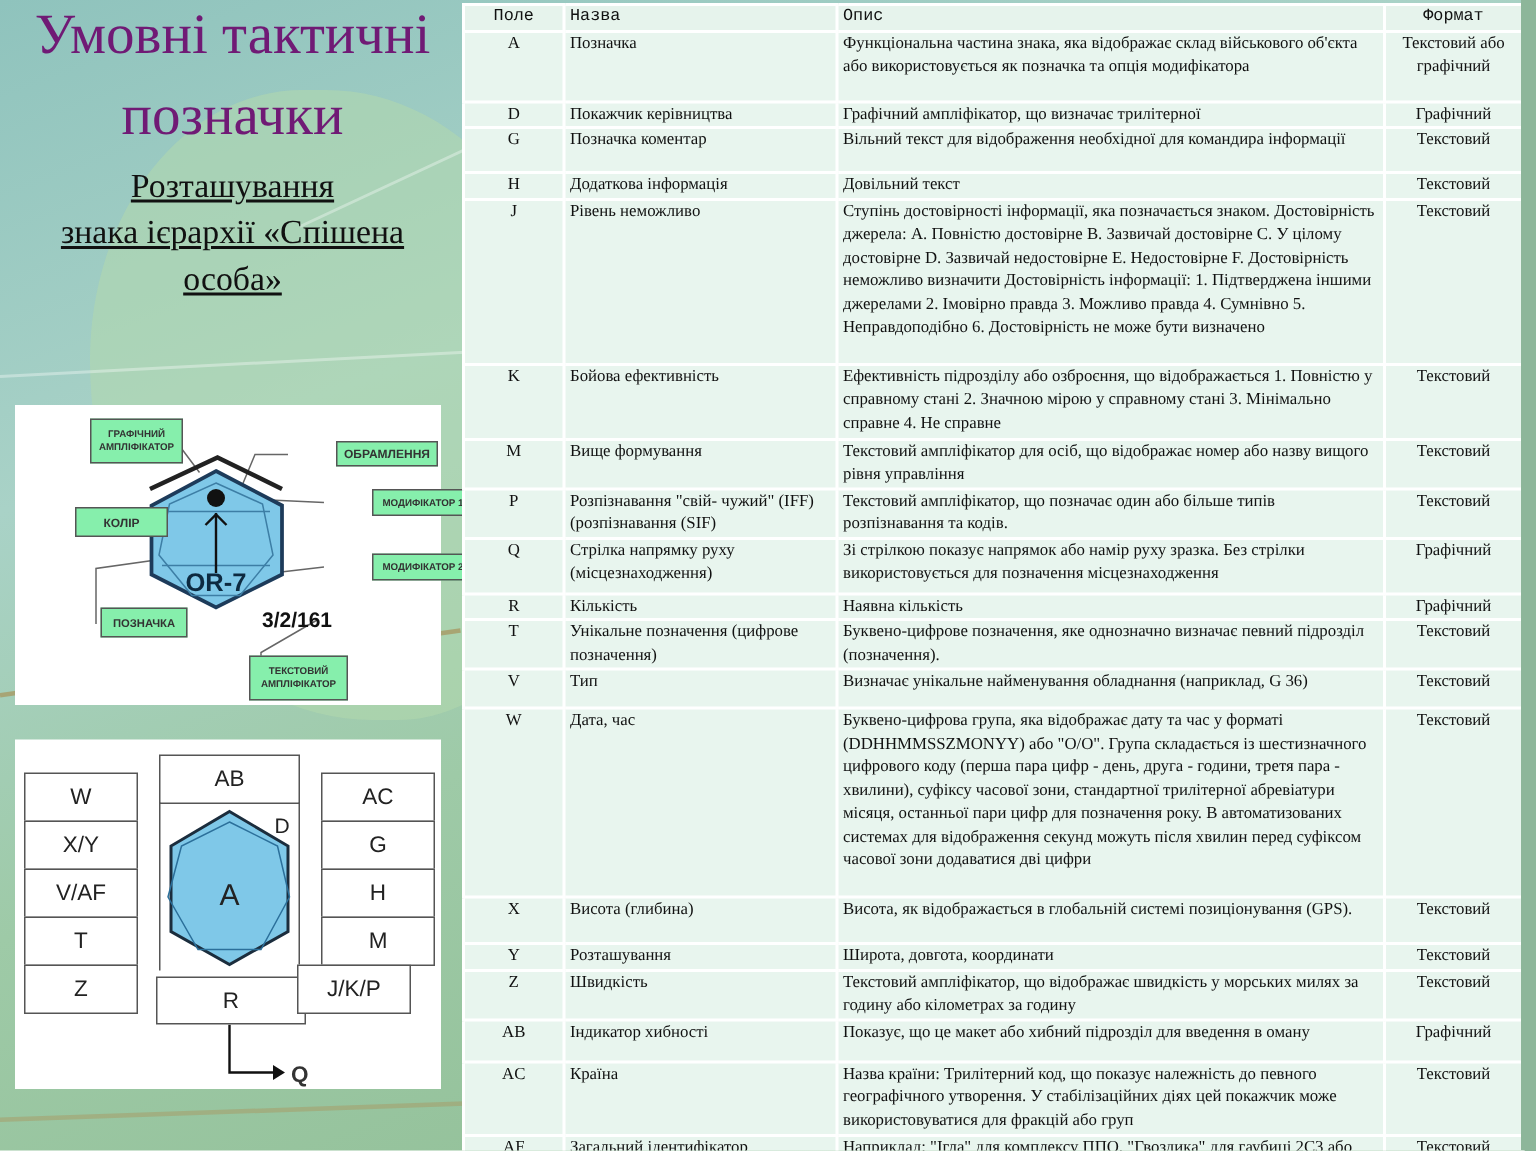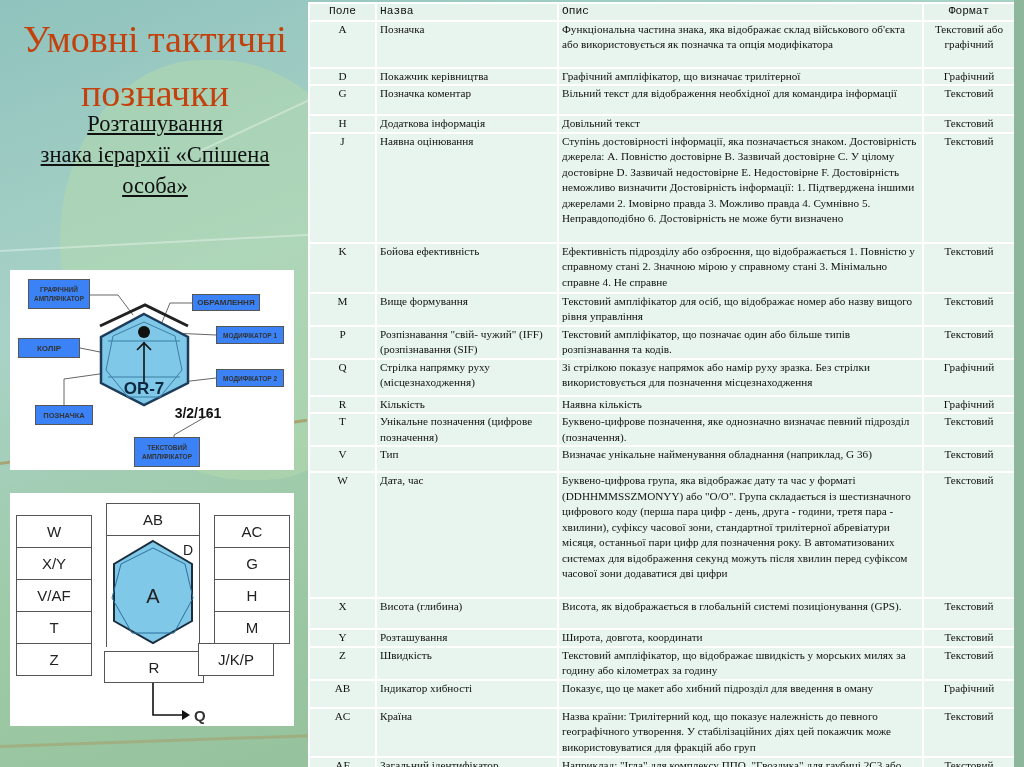--- a/index.html
+++ b/index.html
@@ -11,40 +11,41 @@
     }
     .bg-shape {
       position: absolute; left: 60px; top: 60px; width: 330px; height: 420px;
       background: #b3d8ad; border-radius: 45% 55% 40% 60%; opacity: .55;
     }
     .bg-line { position: absolute; height: 2px; background: rgba(255,255,255,.35); transform-origin: left center; }
     .bg-brown { position: absolute; height: 3px; background: #a79a64; opacity: .8; transform-origin: left center; }
 
     .title {
       position: absolute; left: 0; top: 0; width: 310px;
-      text-align: center; color: #c2410c;
-      font-size: 38px; line-height: 46px; padding-top: 16px;
+      text-align: center; color: #701a75;
+      font-size: 38px; line-height: 46px; padding-top: 0px;
     }
     .subtitle {
       position: absolute; left: 0; top: 108px; width: 310px;
       text-align: center; color: #111;
       font-size: 22.5px; line-height: 31px; text-decoration: underline;
     }
 
     .diagram1 {
       position: absolute; left: 10px; top: 270px; width: 284px; height: 200px; background: #fff;
     }
     .diagram2 {
       position: absolute; left: 10px; top: 493px; width: 284px; height: 233px; background: #fff;
     }
     .lbl {
-      position: absolute; border: 1.5px solid #555; background: #3b82f6;
+      position: absolute; border: 1.5px solid #555; background: #86efac;
       font-family: "Liberation Sans", sans-serif; font-weight: bold; color: #333;
       display: flex; align-items: center; justify-content: center; text-align: center;
       line-height: 9px;
+      margin-left: 32px;
     }
     .fld {
       position: absolute; border: 1px solid #555; background: #fff;
       font-family: "Liberation Sans", sans-serif; font-size: 15px; color: #222;
       display: flex; align-items: center; justify-content: center;
     }
     svg text { font-family: "Liberation Sans", sans-serif; }
 
     table.main {
       position: absolute; left: 308px; top: 2px; width: 706px;
@@ -197,21 +198,21 @@
         <td class="c-fmt">Текстовий</td>
       </tr>
       <tr style="height: 15px;">
         <td class="c-field">H</td>
         <td class="c-name">Додаткова інформація</td>
         <td class="c-desc">Довільний текст</td>
         <td class="c-fmt">Текстовий</td>
       </tr>
       <tr style="height: 110px;">
         <td class="c-field">J</td>
-        <td class="c-name">Наявна оцінювання</td>
+        <td class="c-name">Рівень неможливо</td>
         <td class="c-desc">Ступінь достовірності інформації, яка позначається знаком. Достовірність джерела: А. Повністю достовірне B. Зазвичай достовірне C. У цілому достовірне D. Зазвичай недостовірне E. Недостовірне F. Достовірність неможливо визначити Достовірність інформації: 1. Підтверджена іншими джерелами 2. Імовірно правда 3. Можливо правда 4. Сумнівно 5. Неправдоподібно 6. Достовірність не може бути визначено</td>
         <td class="c-fmt">Текстовий</td>
       </tr>
       <tr style="height: 50px;">
         <td class="c-field">K</td>
         <td class="c-name">Бойова ефективність</td>
         <td class="c-desc">Ефективність підрозділу або озброєння, що відображається 1. Повністю у справному стані 2. Значною мірою у справному стані 3. Мінімально справне 4. Не справне</td>
         <td class="c-fmt">Текстовий</td>
       </tr>
       <tr style="height: 30px;">

